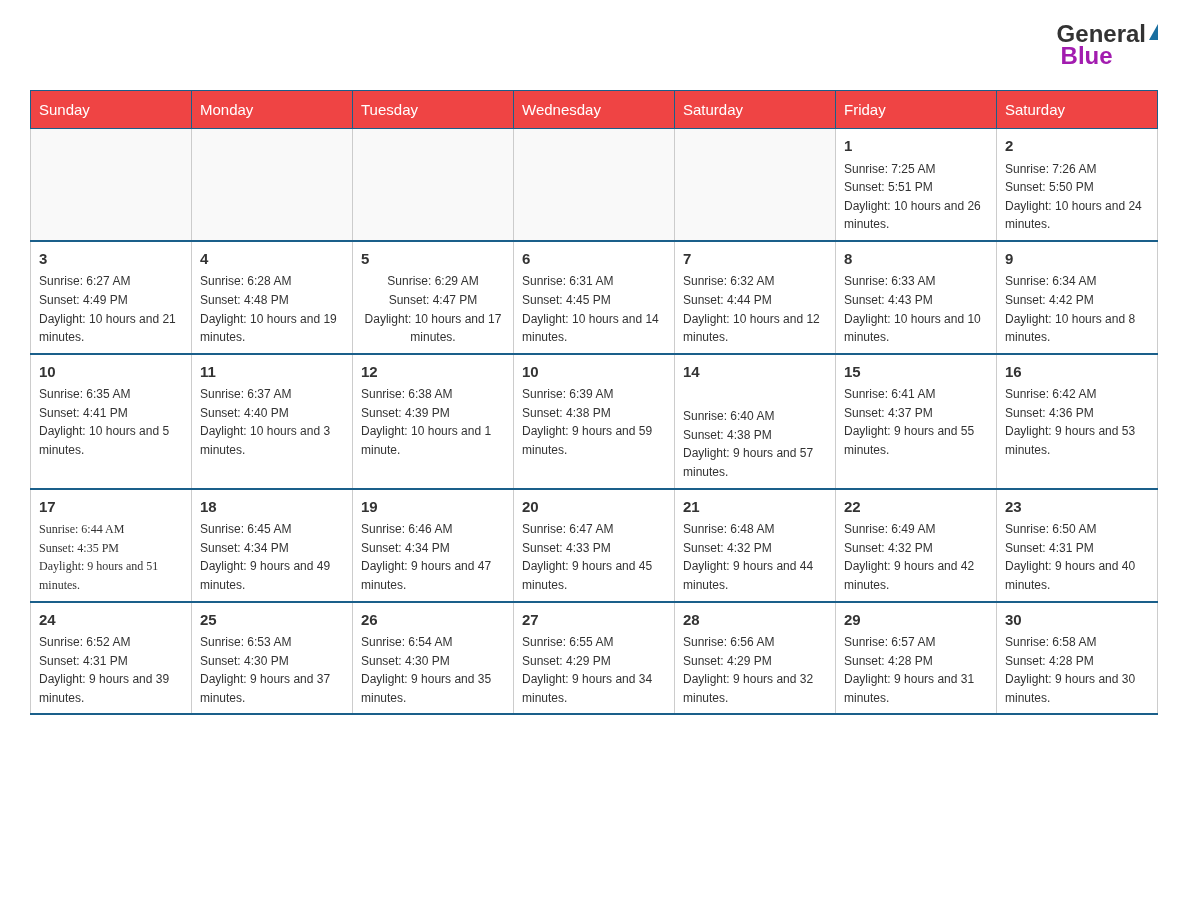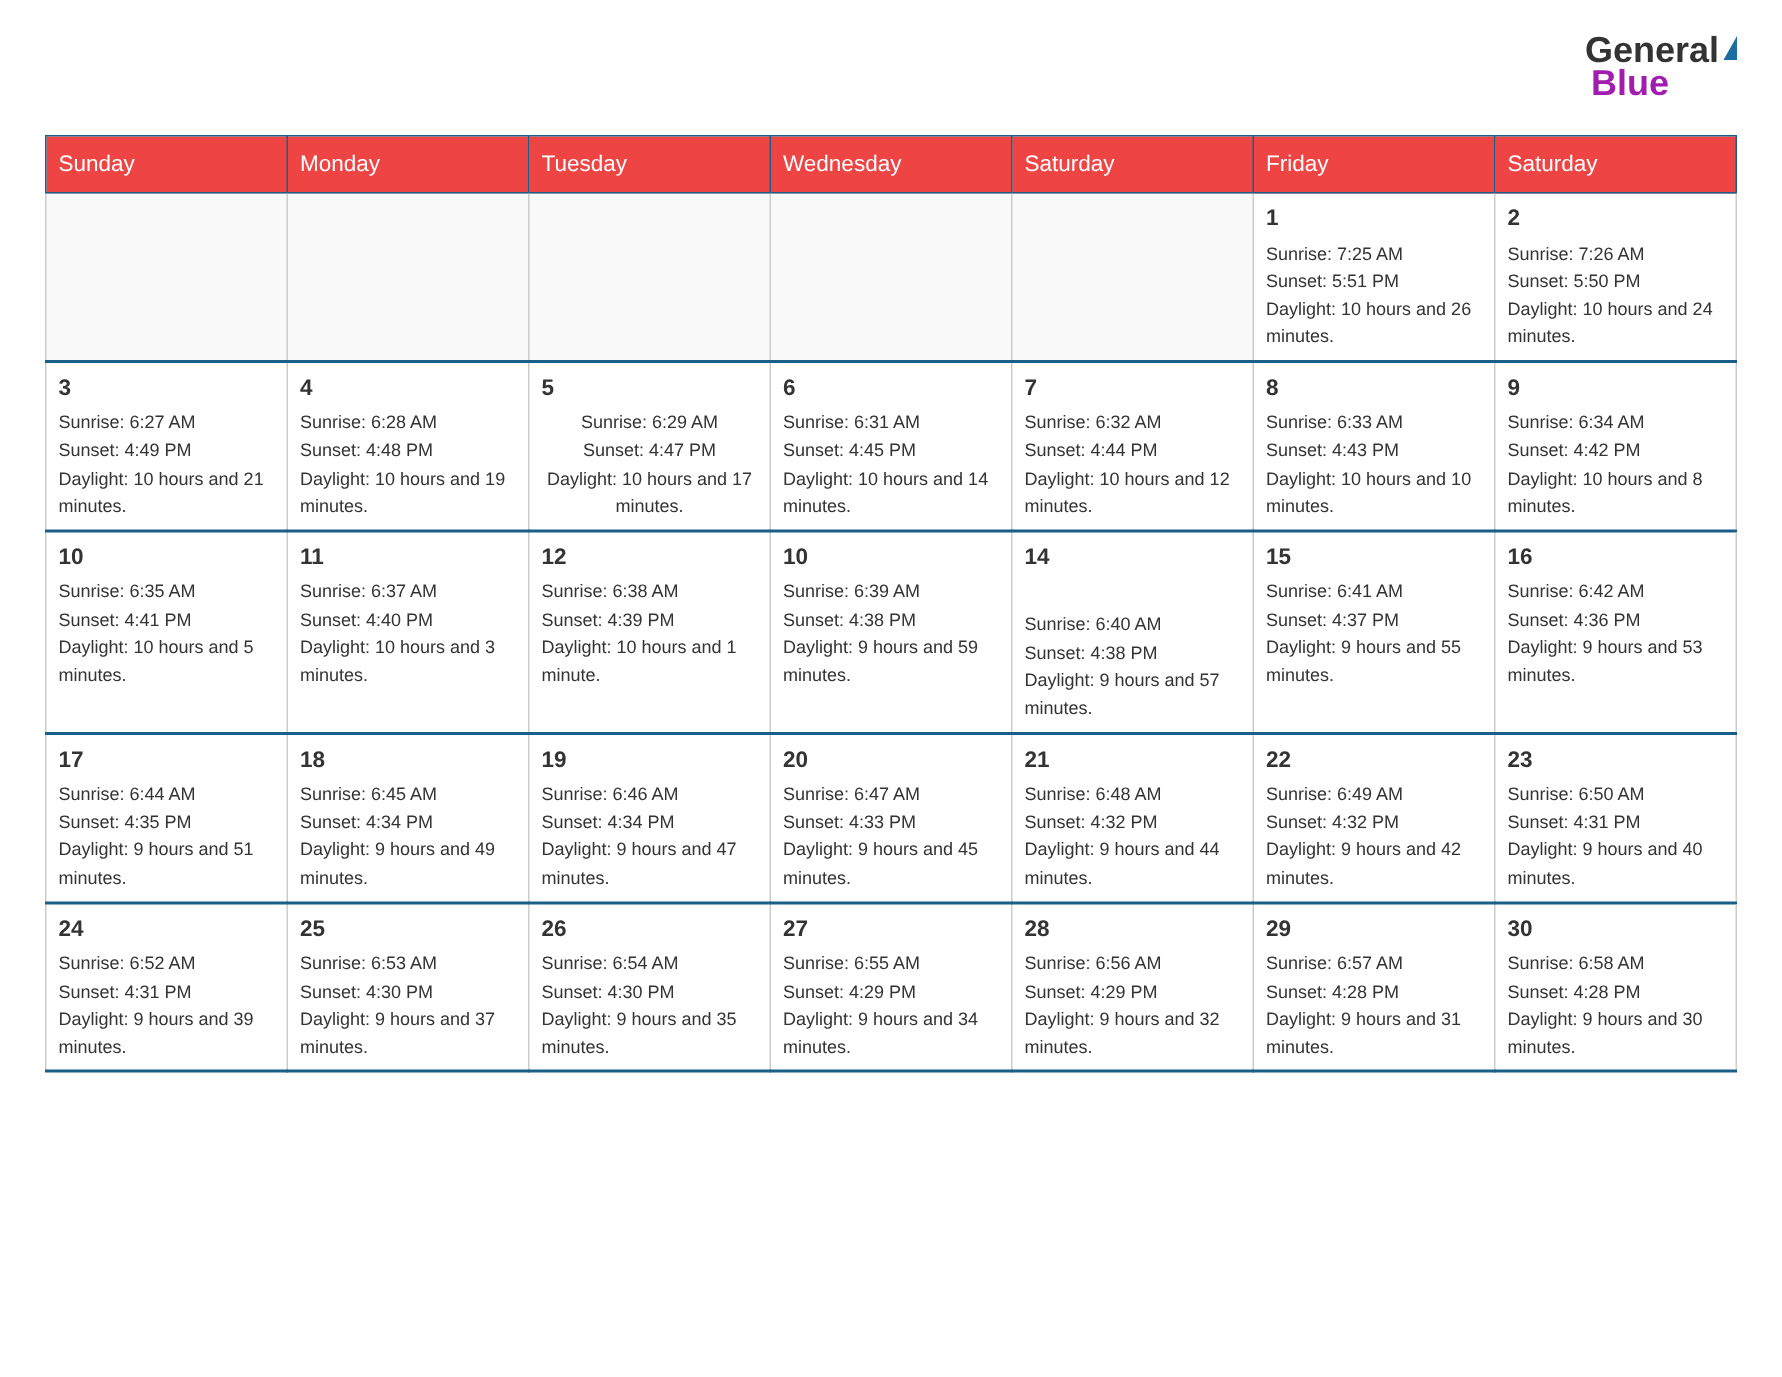--- a/index.html
+++ b/index.html
@@ -207,21 +207,21 @@
         <td>
           <span class="day-num">16</span>
           <div class="day-info" style="white-space: pre-line;">Sunrise: 6:42 AM
 Sunset: 4:36 PM
 Daylight: 9 hours and 53 minutes.</div>
         </td>
       </tr>
       <tr>
         <td>
           <span class="day-num">17</span>
-          <div class="day-info" style="white-space: pre-line;">Sunrise: 6:44 AM
+          <div class="day-info" style="white-space: pre-line; font-family: Liberation Serif, serif;">Sunrise: 6:44 AM
 Sunset: 4:35 PM
 Daylight: 9 hours and 51 minutes.</div>
         </td>
         <td>
           <span class="day-num">18</span>
           <div class="day-info" style="white-space: pre-line;">Sunrise: 6:45 AM
 Sunset: 4:34 PM
 Daylight: 9 hours and 49 minutes.</div>
         </td>
         <td>

